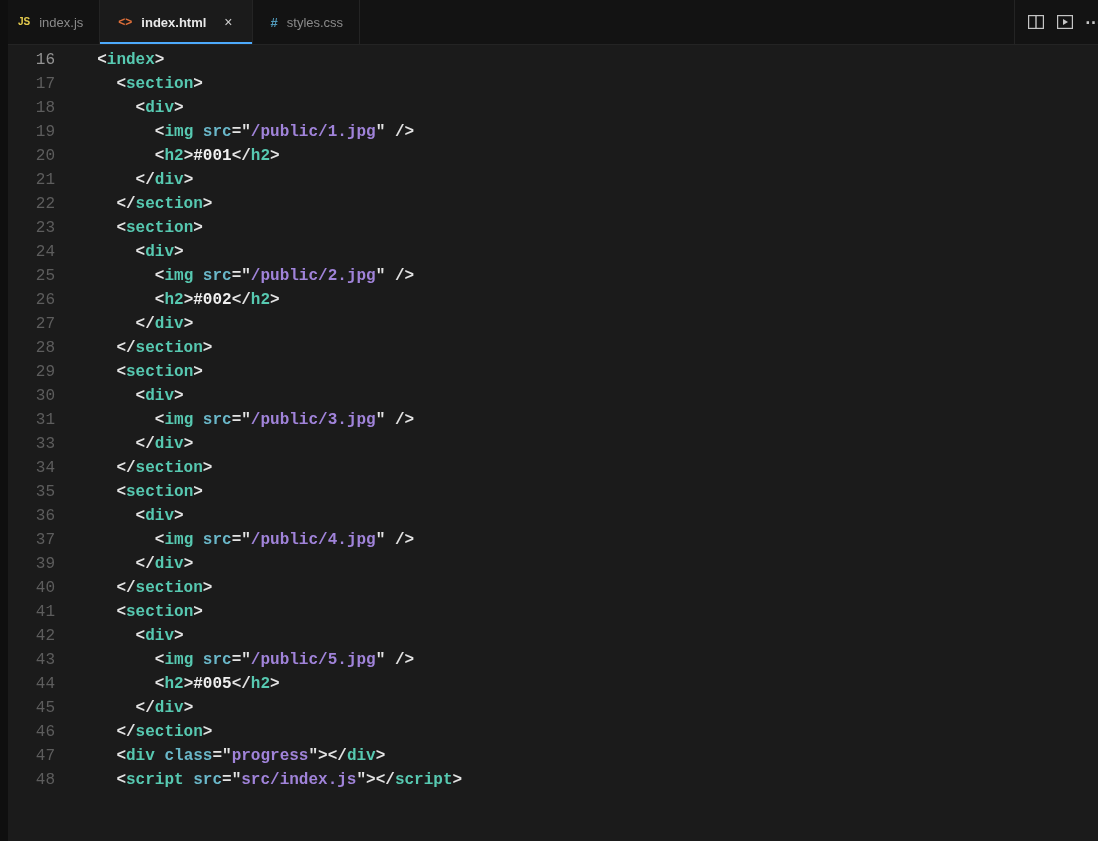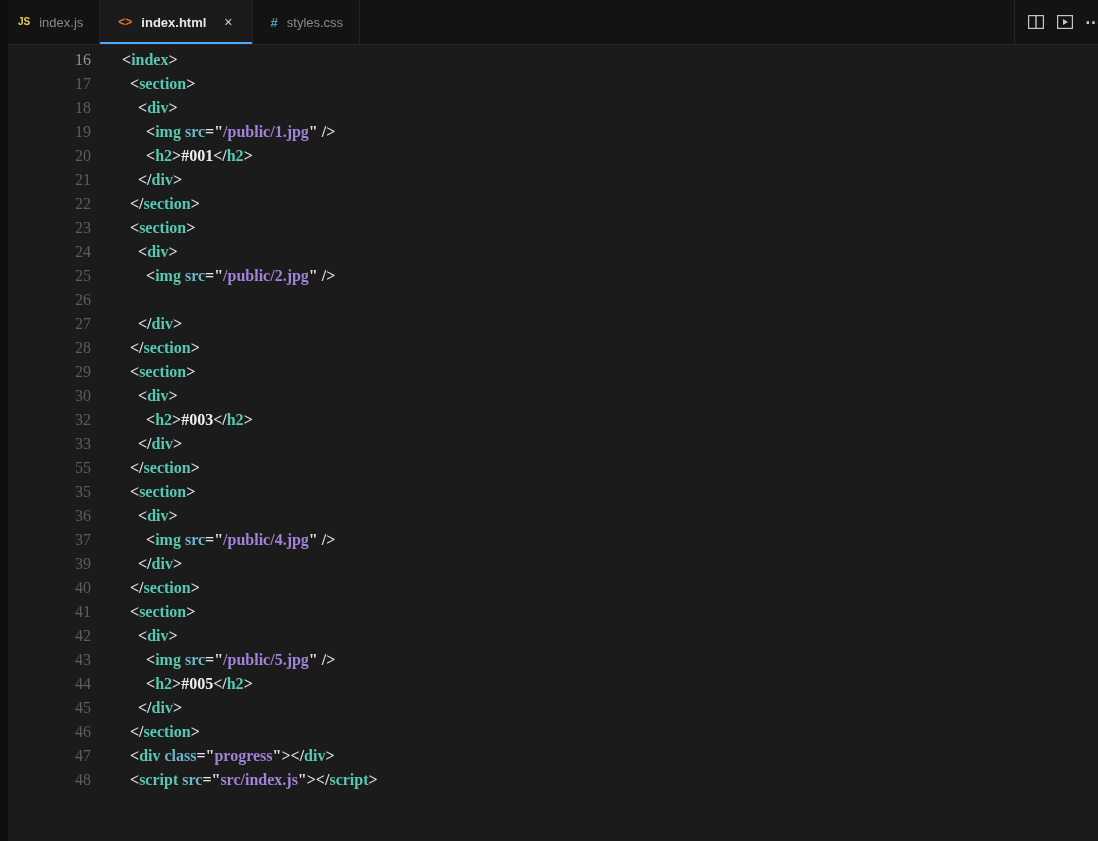--- a/index.html
+++ b/index.html
@@ -48,22 +48,22 @@
   }
   .more-dots{
     color:#c5c5c5;font-size:17px;font-weight:700;letter-spacing:1px;
     margin-left:2px;flex:0 0 auto;
   }
 
   
   .editor{
     position:relative;height:796px;background:var(--editor-bg,#1b1b1b);
     padding-top:3px;box-sizing:border-box;
-    font-family:Liberation Serif, serif;
-    font-size:16px;font-weight:600;padding-left:36px;
+    font-family:Liberation Mono, monospace;
+    font-size:16px;font-weight:600;
   }
   .line{display:flex;height:24px;line-height:24px;}
   .lnum{
     width:55px;flex:0 0 55px;text-align:right;
     color:var(--line-number-fg,#5d5d5d);font-weight:400;
     user-select:none;
   }
   .lnum.active{color:var(--line-number-active-fg,#949494);}
   .lcontent{white-space:pre;padding-left:23px;}
   .tk-p{color:var(--code-punct,#e3e3e3);}
@@ -156,47 +156,48 @@
       <div class="line">
         <span class="lnum">24</span>
         <span class="lcontent"><span class="tk-p">      &lt;</span><span class="tk-g">div</span><span class="tk-p">&gt;</span></span>
       </div>
       <div class="line">
         <span class="lnum">25</span>
         <span class="lcontent"><span class="tk-p">        &lt;</span><span class="tk-g">img</span><span class="tk-p"> </span><span class="tk-a">src</span><span class="tk-p">="</span><span class="tk-s">/public/2.jpg</span><span class="tk-p">" /&gt;</span></span>
       </div>
       <div class="line">
         <span class="lnum">26</span>
+        <span class="lcontent"><span class="tk-p">        &lt;</span><span class="tk-g">h2</span><span class="tk-p">&gt;</span><span class="tk-x">#002</span><span class="tk-p">&lt;/</span><span class="tk-g">h2</span><span class="tk-p">&gt;</span></span>
       </div>
       <div class="line">
         <span class="lnum">27</span>
         <span class="lcontent"><span class="tk-p">      &lt;/</span><span class="tk-g">div</span><span class="tk-p">&gt;</span></span>
       </div>
       <div class="line">
         <span class="lnum">28</span>
         <span class="lcontent"><span class="tk-p">    &lt;/</span><span class="tk-g">section</span><span class="tk-p">&gt;</span></span>
       </div>
       <div class="line">
         <span class="lnum">29</span>
         <span class="lcontent"><span class="tk-p">    &lt;</span><span class="tk-g">section</span><span class="tk-p">&gt;</span></span>
       </div>
       <div class="line">
         <span class="lnum">30</span>
         <span class="lcontent"><span class="tk-p">      &lt;</span><span class="tk-g">div</span><span class="tk-p">&gt;</span></span>
       </div>
       <div class="line">
-        <span class="lnum">32</span>
-        <span class="lcontent"><span class="tk-p">        &lt;</span><span class="tk-g">h2</span><span class="tk-p">&gt;</span><span class="tk-x">#003</span><span class="tk-p">&lt;/</span><span class="tk-g">h2</span><span class="tk-p">&gt;</span></span>
+        <span class="lnum">31</span>
+        <span class="lcontent"><span class="tk-p">        &lt;</span><span class="tk-g">img</span><span class="tk-p"> </span><span class="tk-a">src</span><span class="tk-p">="</span><span class="tk-s">/public/3.jpg</span><span class="tk-p">" /&gt;</span></span>
       </div>
       <div class="line">
         <span class="lnum">33</span>
         <span class="lcontent"><span class="tk-p">      &lt;/</span><span class="tk-g">div</span><span class="tk-p">&gt;</span></span>
       </div>
       <div class="line">
-        <span class="lnum">55</span>
+        <span class="lnum">34</span>
         <span class="lcontent"><span class="tk-p">    &lt;/</span><span class="tk-g">section</span><span class="tk-p">&gt;</span></span>
       </div>
       <div class="line">
         <span class="lnum">35</span>
         <span class="lcontent"><span class="tk-p">    &lt;</span><span class="tk-g">section</span><span class="tk-p">&gt;</span></span>
       </div>
       <div class="line">
         <span class="lnum">36</span>
         <span class="lcontent"><span class="tk-p">      &lt;</span><span class="tk-g">div</span><span class="tk-p">&gt;</span></span>
       </div>

